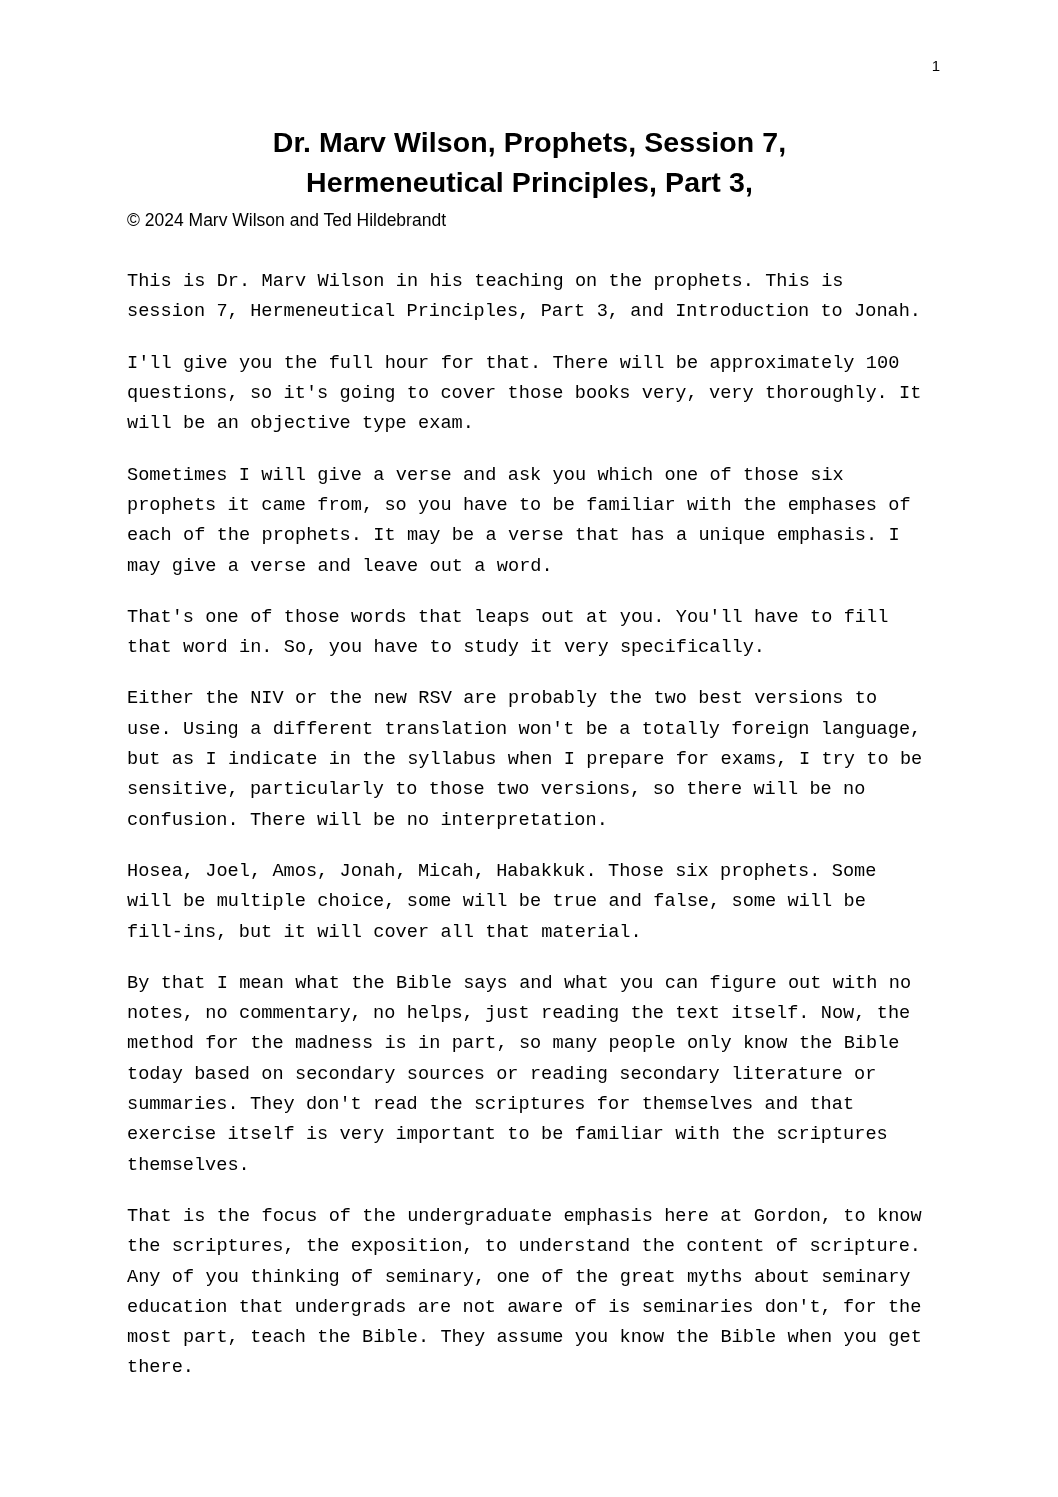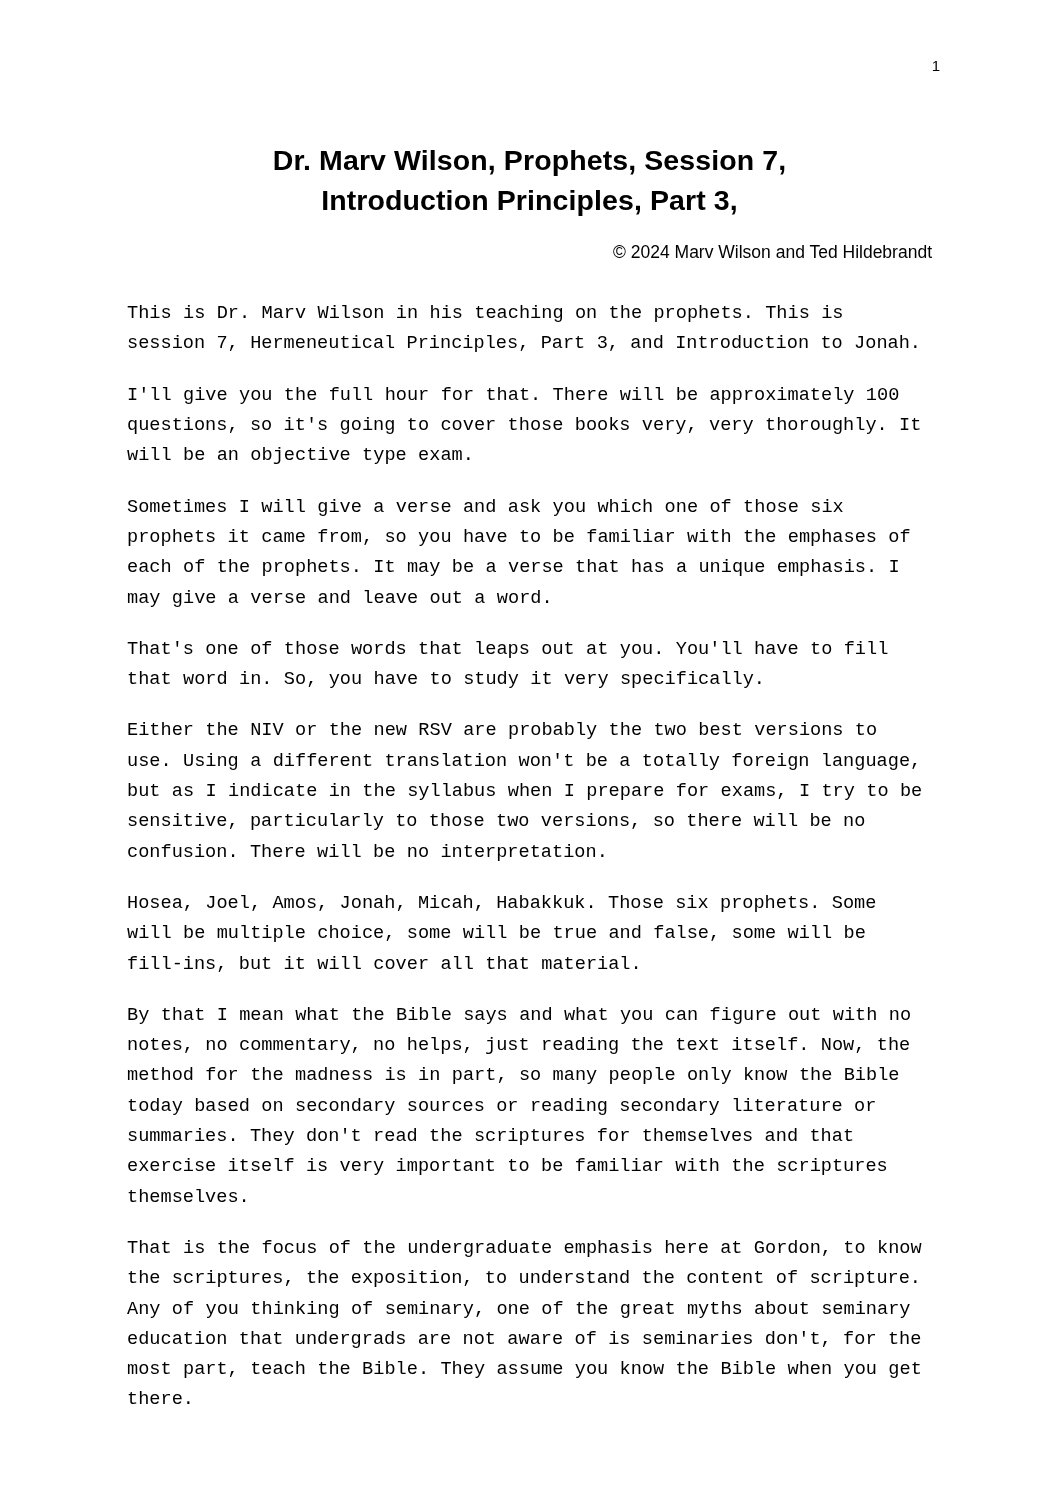--- a/index.html
+++ b/index.html
@@ -33,27 +33,27 @@
     top: 122px;
     left: 127px;
     width: 805px;
   }
   .doc-title {
     font-size: 28.5px;
     font-weight: bold;
     text-align: center;
     line-height: 1.42;
     letter-spacing: 0.1px;
-    margin: 18px;
+    margin: 0;
   }
   .doc-title .line {
     display: block;
   }
   .copyright {
-    text-align: right;
+    text-align: left;
     font-size: 17.5px;
     line-height: 1.5;
     margin-top: 4px;
     margin-bottom: 0;
   }
   .body-text {
     margin-top: 34px;
     font-family: Liberation Mono, monospace;
   }
   .body-text p {
@@ -71,21 +71,21 @@
 <body>
 
 <div class="page">
 
   <div class="page-number">1</div>
 
   <div class="content">
 
     <h1 class="doc-title">
       <span class="line">Dr. Marv Wilson, Prophets, Session 7,</span>
-      <span class="line">Introduction Principles, Part 3,</span>
+      <span class="line">Hermeneutical Principles, Part 3,</span>
     </h1>
 
     <p class="copyright">© 2024 Marv Wilson and Ted Hildebrandt</p>
 
     <div class="body-text">
       <p>This is Dr. Marv Wilson in his teaching on the prophets. This is session 7, Hermeneutical Principles, Part 3, and Introduction to Jonah.</p>
       <p>I'll give you the full hour for that. There will be approximately 100 questions, so it's going to cover those books very, very thoroughly. It will be an objective type exam.</p>
       <p>Sometimes I will give a verse and ask you which one of those six prophets it came from, so you have to be familiar with the emphases of each of the prophets. It may be a verse that has a unique emphasis. I may give a verse and leave out a word.</p>
       <p>That's one of those words that leaps out at you. You'll have to fill that word in. So, you have to study it very specifically.</p>
       <p>Either the NIV or the new RSV are probably the two best versions to use. Using a different translation won't be a totally foreign language, but as I indicate in the syllabus when I prepare for exams, I try to be sensitive, particularly to those two versions, so there will be no confusion. There will be no interpretation.</p>

